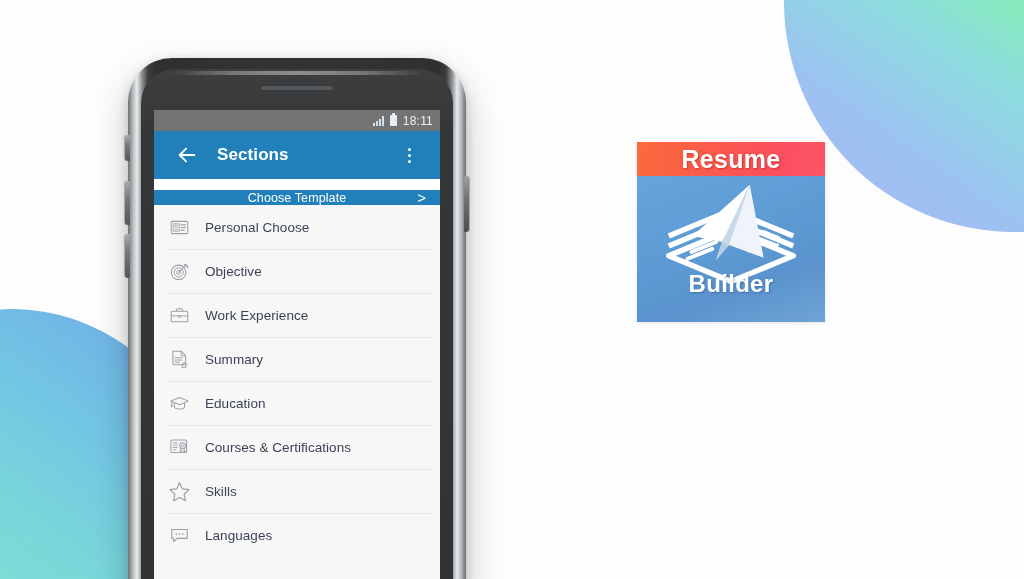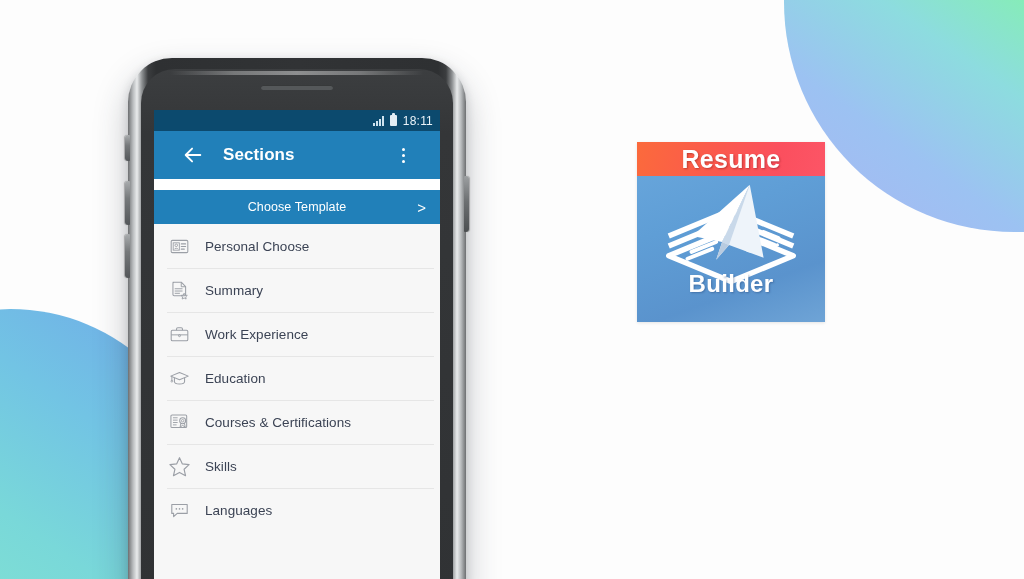--- a/index.html
+++ b/index.html
@@ -114,21 +114,21 @@
     position: absolute;
     left: 26px;
     top: 52px;
     width: 286px;
     bottom: 0px;
     overflow: hidden;
     background: #f7f7f7;
   }
   .statusbar {
     height: 21px;
-    background: #0c4a6e;
+    background: #737373;
     display: flex;
     align-items: center;
     justify-content: flex-end;
     padding-right: 7px;
     gap: 4px;
   }
   .sig {
     display: flex;
     align-items: flex-end;
     gap: 1px;
@@ -166,21 +166,21 @@
     font-size: 12px;
     letter-spacing: 0.2px;
     margin-left: 2px;
   }
 
   .toolbar {
     height: 48px;
     background: #2180b9;
     display: flex;
     align-items: center;
-    padding: 0 28px;
+    padding: 0 22px;
   }
   .back-arrow {
     width: 22px;
     height: 22px;
     flex: 0 0 auto;
     position: relative;
   }
   .toolbar-title {
     color: #ffffff;
     font-size: 17px;
@@ -201,21 +201,21 @@
     height: 3px;
     border-radius: 50%;
     background: #ffffff;
     display: block;
   }
   .toolbar-gap {
     height: 11px;
     background: #ffffff;
   }
   .choose-template {
-    height: 34px;
+    height: 15px;
     background: #2180b9;
     display: flex;
     align-items: center;
     justify-content: center;
     position: relative;
   }
   .choose-template .ct-label {
     color: #ffffff;
     font-size: 12.5px;
     letter-spacing: 0.1px;
@@ -375,43 +375,55 @@
               <rect x="2.5" y="5" width="19" height="14" rx="1.4" fill="none" stroke="currentColor" stroke-width="1.2"></rect>
               <rect x="4.8" y="7.8" width="7" height="8.4" fill="none" stroke="currentColor" stroke-width="1"></rect>
               <circle cx="8.3" cy="10.6" r="1.5" fill="none" stroke="currentColor" stroke-width="1"></circle>
               <path d="M6 15.2c.6-1.6 4-1.6 4.6 0" fill="none" stroke="currentColor" stroke-width="1"></path>
               <path d="M14 9h5 M14 12h5 M14 15h3.5" stroke="currentColor" stroke-width="1.2" stroke-linecap="round"></path>
             </svg>
           </span>
           <span class="section-label">Personal Choose</span>
         </div>
 
+        <div class="section-row">
+          <span class="section-icon">
+            <svg viewBox="0 0 24 24" width="21" height="21">
+              <circle cx="11" cy="13" r="8.3" fill="none" stroke="currentColor" stroke-width="1.2"></circle>
+              <circle cx="11" cy="13" r="5.3" fill="none" stroke="currentColor" stroke-width="1.1"></circle>
+              <circle cx="11" cy="13" r="2.3" fill="none" stroke="currentColor" stroke-width="1.1"></circle>
+              <path d="M11 13 L19.5 4.5" stroke="currentColor" stroke-width="1.3" stroke-linecap="round"></path>
+              <path d="M17.2 4.2l2.4-.5-.4 2.4 2.3-.4-.5 2.4" fill="none" stroke="currentColor" stroke-width="1.1" stroke-linejoin="round"></path>
+            </svg>
+          </span>
+          <span class="section-label">Objective</span>
+        </div>
+
+        <div class="section-row">
+          <span class="section-icon">
+            <svg viewBox="0 0 24 24" width="21" height="21">
+              <rect x="2.5" y="7.2" width="19" height="12" rx="1.5" fill="none" stroke="currentColor" stroke-width="1.2"></rect>
+              <path d="M8.6 7.2V5.6c0-.8.6-1.4 1.4-1.4h4c.8 0 1.4.6 1.4 1.4v1.6" fill="none" stroke="currentColor" stroke-width="1.2" stroke-linejoin="round"></path>
+              <path d="M2.5 12.4h19" stroke="currentColor" stroke-width="1.1"></path>
+              <circle cx="12" cy="13.3" r="1.15" fill="none" stroke="currentColor" stroke-width="1.1"></circle>
+            </svg>
+          </span>
+          <span class="section-label">Work Experience</span>
+        </div>
 
         <div class="section-row">
           <span class="section-icon">
             <svg viewBox="0 0 24 24" width="21" height="21">
               <path d="M4.5 2.5h9.5l5 5v9.2c0 .8-.6 1.4-1.4 1.4H5.9c-.8 0-1.4-.6-1.4-1.4V3.9c0-.8.6-1.4 1.4-1.4z" fill="none" stroke="currentColor" stroke-width="1.2" stroke-linejoin="round"></path>
               <path d="M14 2.6v5.1h5" fill="none" stroke="currentColor" stroke-width="1.1" stroke-linejoin="round"></path>
               <path d="M7 10h8 M7 12.6h8 M7 15.2h5" stroke="currentColor" stroke-width="1.1" stroke-linecap="round"></path>
               <path d="M17.3 15.1l1.1 2.2 2.5.3-1.8 1.7.45 2.45-2.25-1.2-2.25 1.2.45-2.45-1.8-1.7 2.5-.3z" fill="none" stroke="currentColor" stroke-width="1.05" stroke-linejoin="round"></path>
             </svg>
           </span>
           <span class="section-label">Summary</span>
-        </div>
-
-        <div class="section-row">
-          <span class="section-icon">
-            <svg viewBox="0 0 24 24" width="21" height="21">
-              <rect x="2.5" y="7.2" width="19" height="12" rx="1.5" fill="none" stroke="currentColor" stroke-width="1.2"></rect>
-              <path d="M8.6 7.2V5.6c0-.8.6-1.4 1.4-1.4h4c.8 0 1.4.6 1.4 1.4v1.6" fill="none" stroke="currentColor" stroke-width="1.2" stroke-linejoin="round"></path>
-              <path d="M2.5 12.4h19" stroke="currentColor" stroke-width="1.1"></path>
-              <circle cx="12" cy="13.3" r="1.15" fill="none" stroke="currentColor" stroke-width="1.1"></circle>
-            </svg>
-          </span>
-          <span class="section-label">Work Experience</span>
         </div>
 
         <div class="section-row">
           <span class="section-icon">
             <svg viewBox="0 0 24 24" width="21" height="21">
               <path d="M12 5.2 L22 9.3 L12 13.4 L2 9.3 Z" fill="none" stroke="currentColor" stroke-width="1.2" stroke-linejoin="round"></path>
               <path d="M6.2 11.1v4.2c0 1.7 2.8 2.9 5.8 2.9s5.8-1.2 5.8-2.9v-4.2" fill="none" stroke="currentColor" stroke-width="1.2" stroke-linejoin="round"></path>
               <path d="M3.3 9.9v4.3" stroke="currentColor" stroke-width="1.1" stroke-linecap="round"></path>
               <circle cx="3.3" cy="15.1" r="1" fill="none" stroke="currentColor" stroke-width="1"></circle>
             </svg>

